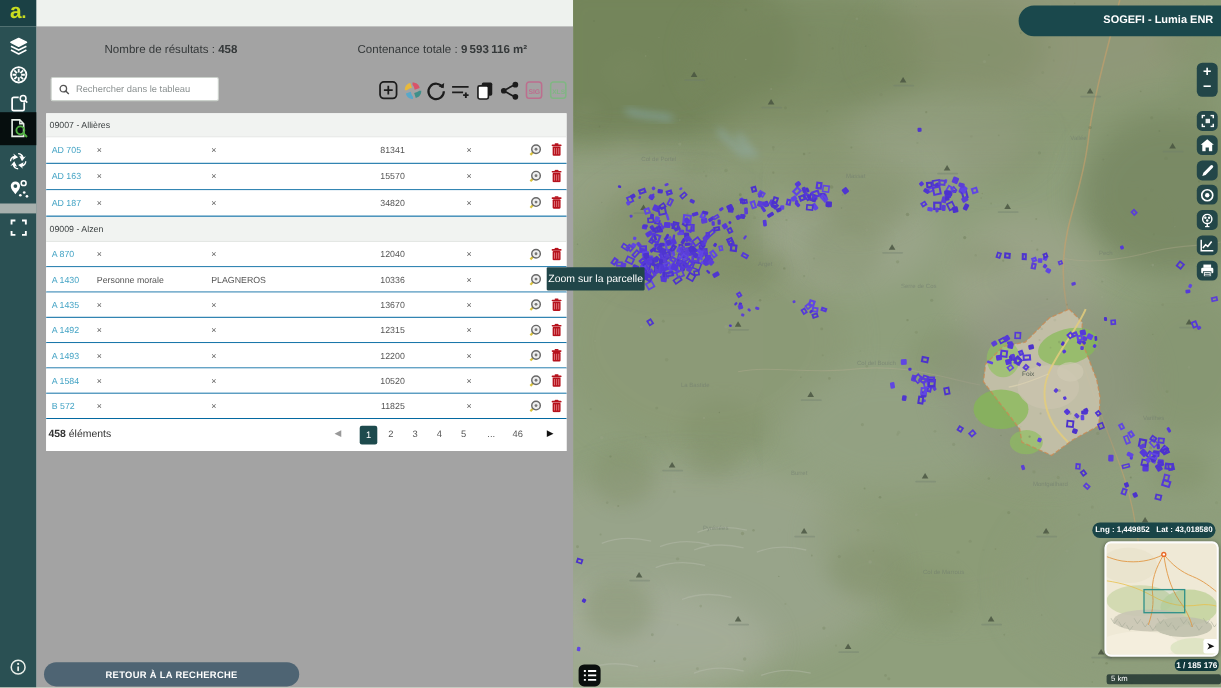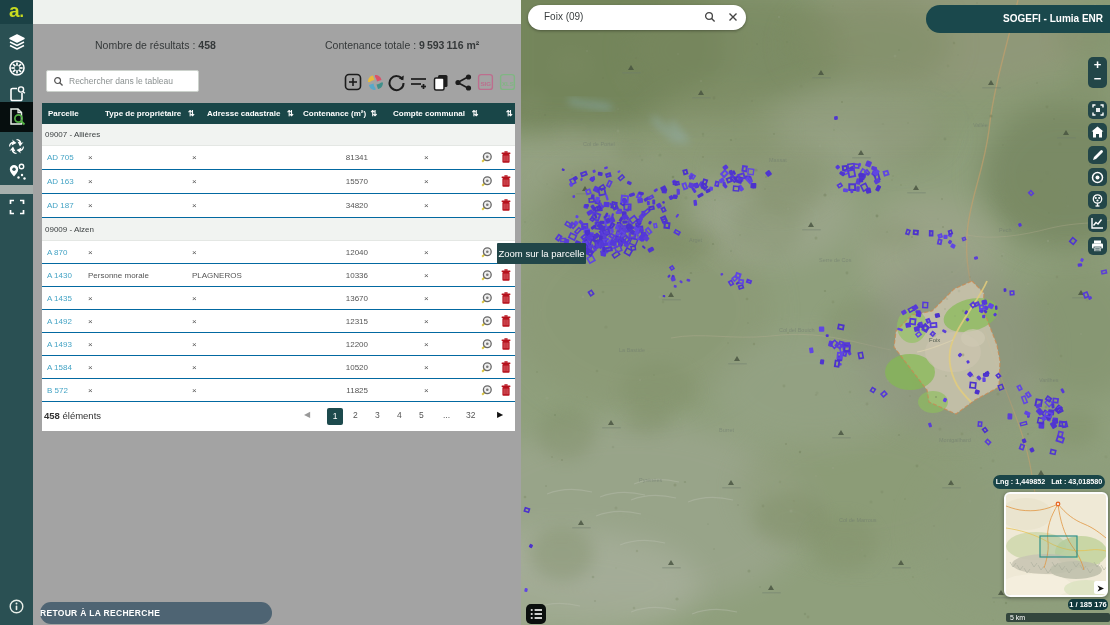--- a/index.html
+++ b/index.html
@@ -22,21 +22,21 @@
 .grow { height:22px; background:#f1f3f1; font-size:8px; color:#3c4142; line-height:22px; padding-left:3px; border-bottom:1px solid #e4e7e4; }
 .drow { height:24px; background:#fff; border-bottom:1px solid #0369a1; position:relative; font-size:8px; color:#444; }
 .drow .link { position:absolute; left:5px; top:0; color:#45a4c5; }
 .drow .x1 { position:absolute; left:46px; top:0; color:#555; }
 .drow .x2 { position:absolute; left:150px; top:0; color:#555; }
 .drow .num { position:absolute; left:250px; width:76px; top:0; text-align:right; color:#555; }
 .drow .x4 { position:absolute; left:382px; top:0; color:#555; }
 .drow .mag { position:absolute; left:438px; }
 .drow .trash { position:absolute; left:459px; }
 .tfoot { height:29px; background:#fff; position:relative; font-size:9.5px; color:#333; }
-.btn { position:absolute; top:578px; height:22px; border-radius:11px; font-size:8.5px; font-weight:bold; line-height:22px; letter-spacing:.3px; }
+.btn { position:absolute; top:578px; height:22px; border-radius:11px; font-size:8.5px; font-weight:bold; text-align:center; line-height:22px; letter-spacing:.3px; }
 #btn1 { left:7px; width:232px; background:#4e6473; color:#fff; }
 #btn2 { left:251px; width:222px; background:#e3e5e5; color:#b7bbbb; }
 #mapsearch { position:absolute; left:7px; top:5px; width:218px; height:25px; background:#fff; border-radius:13px; box-shadow:0 1px 3px rgba(0,0,0,.35); z-index:8; }
 #mapsearch .q { position:absolute; left:16px; top:6px; font-size:10px; color:#3a3f40; }
 #sogefi { position:absolute; left:405px; top:5px; width:200px; height:28px; background:#1a484c; border-radius:15px; z-index:8; color:#fff; font-size:10px; font-weight:bold; line-height:28px; }
 #sogefi span { position:absolute; left:77px; }
 .mctl { position:absolute; left:567px; width:19px; background:#234648; border-radius:5px; z-index:8; display:flex; align-items:center; justify-content:center; color:#fff; }
 #coords { position:absolute; left:472px; top:475px; width:112px; height:14px; background:#1a4548; border-radius:7px; z-index:8; color:#fff; font-size:7.2px; font-weight:bold; text-align:center; line-height:14px; }
 #minimap { position:absolute; left:483px; top:492px; width:104px; height:105px; background:#efe8d2; border:2px solid #fdfdfd; border-radius:6px; box-shadow:0 1px 4px rgba(0,0,0,.4); z-index:8; overflow:hidden; }
 #mmarrow { position:absolute; left:573px; top:581px; width:13px; height:13px; background:#fff; z-index:9; border-radius:2px; }
@@ -912,30 +912,20 @@
           <rect x="3.5" y="588.0" width="3.1" height="4.0" rx="1" fill="#6046e3" stroke="none" transform="rotate(11 5.0 590.0)"></rect>
           <rect x="313.1" y="116.2" width="3.8" height="3.7" rx="1" fill="#4f36cf" stroke="none" transform="rotate(88 315.0 118.0)"></rect>
           <rect x="437.3" y="353.1" width="3.4" height="3.8" rx="1" fill="#5b3fd6" stroke="none" transform="rotate(42 439.0 355.0)"></rect>
           <rect x="445.4" y="360.5" width="3.1" height="2.9" rx="1" fill="#5539d9" stroke="none" transform="rotate(63 447.0 362.0)"></rect>
           <rect x="350.2" y="388.2" width="3.5" height="3.7" stroke="#4f36cf" stroke-width="1.6" transform="rotate(32 352.0 390.0)"></rect>
           <rect x="361.1" y="391.8" width="3.7" height="4.5" stroke="#5539d9" stroke-width="1.6" transform="rotate(49 363.0 394.0)"></rect>
           <rect x="67.9" y="291.2" width="4.3" height="3.5" stroke="#4f36cf" stroke-width="1.6" transform="rotate(57 70.0 293.0)"></rect>
           <rect x="208.0" y="281.4" width="4.0" height="3.1" stroke="#5539d9" stroke-width="1.6" transform="rotate(59 210.0 283.0)"></rect>
         </g>
       </svg>
-    <div id="mapsearch">
-        <span class="q">Foix (09)</span>
-      <svg style="position:absolute;left:176px;top:6px" width="12" height="12" viewBox="0 0 12 12">
-          <circle cx="5" cy="5" r="3.4" fill="none" stroke="#444" stroke-width="1.3"></circle>
-          <line x1="7.6" y1="7.6" x2="10.6" y2="10.6" stroke="#444" stroke-width="1.4"></line>
-        </svg>
-      <svg style="position:absolute;left:200px;top:7px" width="10" height="10" viewBox="0 0 10 10">
-          <path d="M1.5 1.5 L8.5 8.5 M8.5 1.5 L1.5 8.5" stroke="#444" stroke-width="1.4"></path>
-        </svg>
-    </div>
     <div id="sogefi">
         <span>SOGEFI - Lumia ENR</span>
       </div>
     <div style="position:absolute;left:567px;top:57px;width:19px;height:31px;background:#234648;border-radius:5px;z-index:8;">
         <div style="position:absolute;left:0;top:0px;width:19px;text-align:center;color:#fff;font-size:13px;font-weight:bold;">+</div>
         <div style="position:absolute;left:0;top:14px;width:19px;text-align:center;color:#fff;font-size:13px;font-weight:bold;">−</div>
       </div>
       <div class="mctl" style="top:101px;height:18px;">
         <svg width="12" height="12" viewBox="0 0 12 12">
           <g fill="none" stroke="#fff" stroke-width="1.4">
@@ -1172,28 +1162,20 @@
         <div style="position:absolute;left:443px;top:49px;width:18px;height:18px;"><svg width="19" height="18" viewBox="0 0 19 18">
             <rect x="2.6" y="1.6" width="13.8" height="14.8" rx="2.5" fill="none" stroke="#bd6e8e" stroke-width="1.4"></rect>
             <text x="4.4" y="12.6" font-size="6.2" font-weight="bold" fill="#bd6e8e" font-family="Liberation Sans">SIG</text>
           </svg></div>
         <div style="position:absolute;left:465px;top:49px;width:18px;height:18px;"><svg width="19" height="18" viewBox="0 0 19 18">
             <rect x="2.6" y="1.6" width="13.8" height="14.8" rx="2.5" fill="none" stroke="#80b683" stroke-width="1.4"></rect>
             <text x="4" y="12.6" font-size="6" font-weight="bold" fill="#80b683" font-family="Liberation Sans">XLS</text>
           </svg></div>
       </div>
     <div class="tbl">
-      <div class="thead">
-        <span class="th" style="left:6px">Parcelle</span>
-        <span class="th" style="left:63px">Type de propriétaire&nbsp;&nbsp;&nbsp;⇅</span>
-        <span class="th" style="left:165px">Adresse cadastrale&nbsp;&nbsp;&nbsp;⇅</span>
-        <span class="th" style="left:261px">Contenance (m²)&nbsp;&nbsp;⇅</span>
-        <span class="th" style="left:351px">Compte communal&nbsp;&nbsp;&nbsp;⇅</span>
-        <span class="th" style="left:464px">⇅</span>
-      </div>
       <div class="grow" style="height:22px;line-height:22px">09007 - Allières</div>
         <div class="drow" style="height:24px">
           <span class="link" style="line-height:24px">AD 705</span>
           <span class="x1" style="line-height:24px">×</span>
           <span class="x2" style="line-height:24px">×</span>
           <span class="num" style="line-height:24px">81341</span>
           <span class="x4" style="line-height:24px">×</span>
           <span class="mag" style="top:5px"><svg width="13" height="13" viewBox="0 0 13 13">
               <line x1="2.2" y1="10.8" x2="4.6" y2="8.4" stroke="#d9c23c" stroke-width="2"></line>
               <circle cx="7.3" cy="5.7" r="3.9" fill="#efefef" stroke="#686868" stroke-width="1.3"></circle>
@@ -1411,20 +1393,20 @@
         </div>
         <div class="tfoot">
           <span style="position:absolute;left:2px;top:8px;"><b>458</b> éléments</span>
           <span style="position:absolute;left:262px;top:8px;color:#999;font-size:8px;">◀</span>
           <div style="position:absolute;left:285px;top:6px;width:16px;height:17px;background:#1d4a4d;color:#fff;border-radius:2px;text-align:center;line-height:17px;font-size:8.5px;">1</div>
           <span style="position:absolute;left:311px;top:8px;font-size:8.5px;color:#555">2</span>
           <span style="position:absolute;left:333px;top:8px;font-size:8.5px;color:#555">3</span>
           <span style="position:absolute;left:355px;top:8px;font-size:8.5px;color:#555">4</span>
           <span style="position:absolute;left:377px;top:8px;font-size:8.5px;color:#555">5</span>
           <span style="position:absolute;left:401px;top:8px;font-size:8.5px;color:#555">...</span>
-          <span style="position:absolute;left:424px;top:8px;font-size:8.5px;color:#555">32</span>
+          <span style="position:absolute;left:424px;top:8px;font-size:8.5px;color:#555">46</span>
           <span style="position:absolute;left:455px;top:8px;font-size:8px;color:#111">▶</span>
         </div>
     </div>
     <div class="btn" id="btn1">RETOUR À LA RECHERCHE</div>
   </div>
   <div id="tooltip">Zoom sur la parcelle</div>
 </div>
 
 </body></html>

